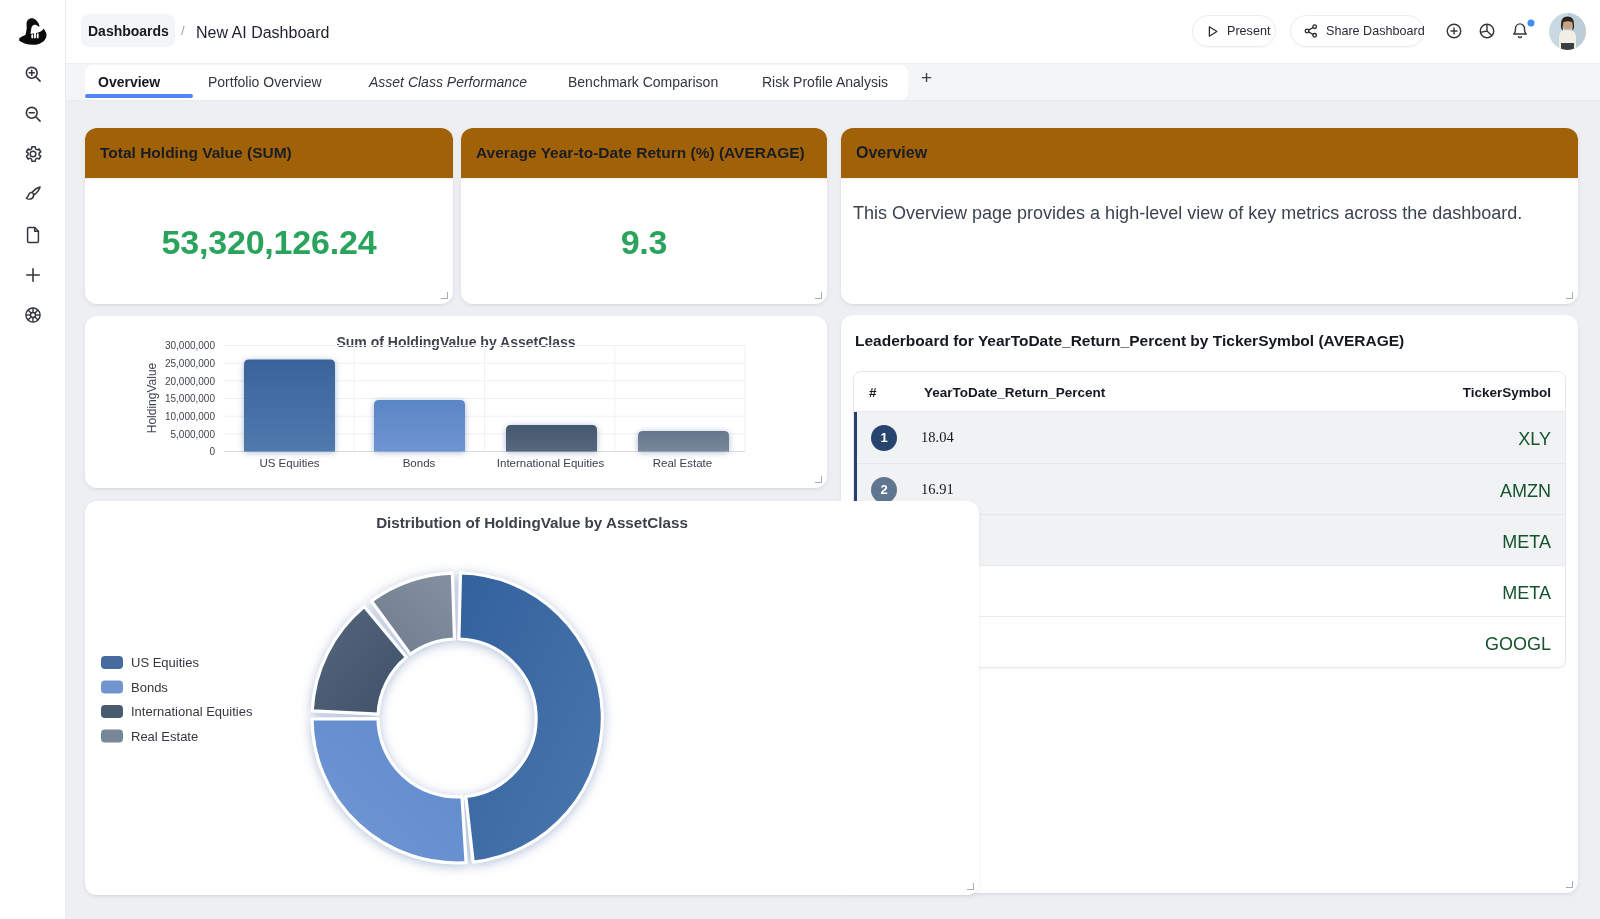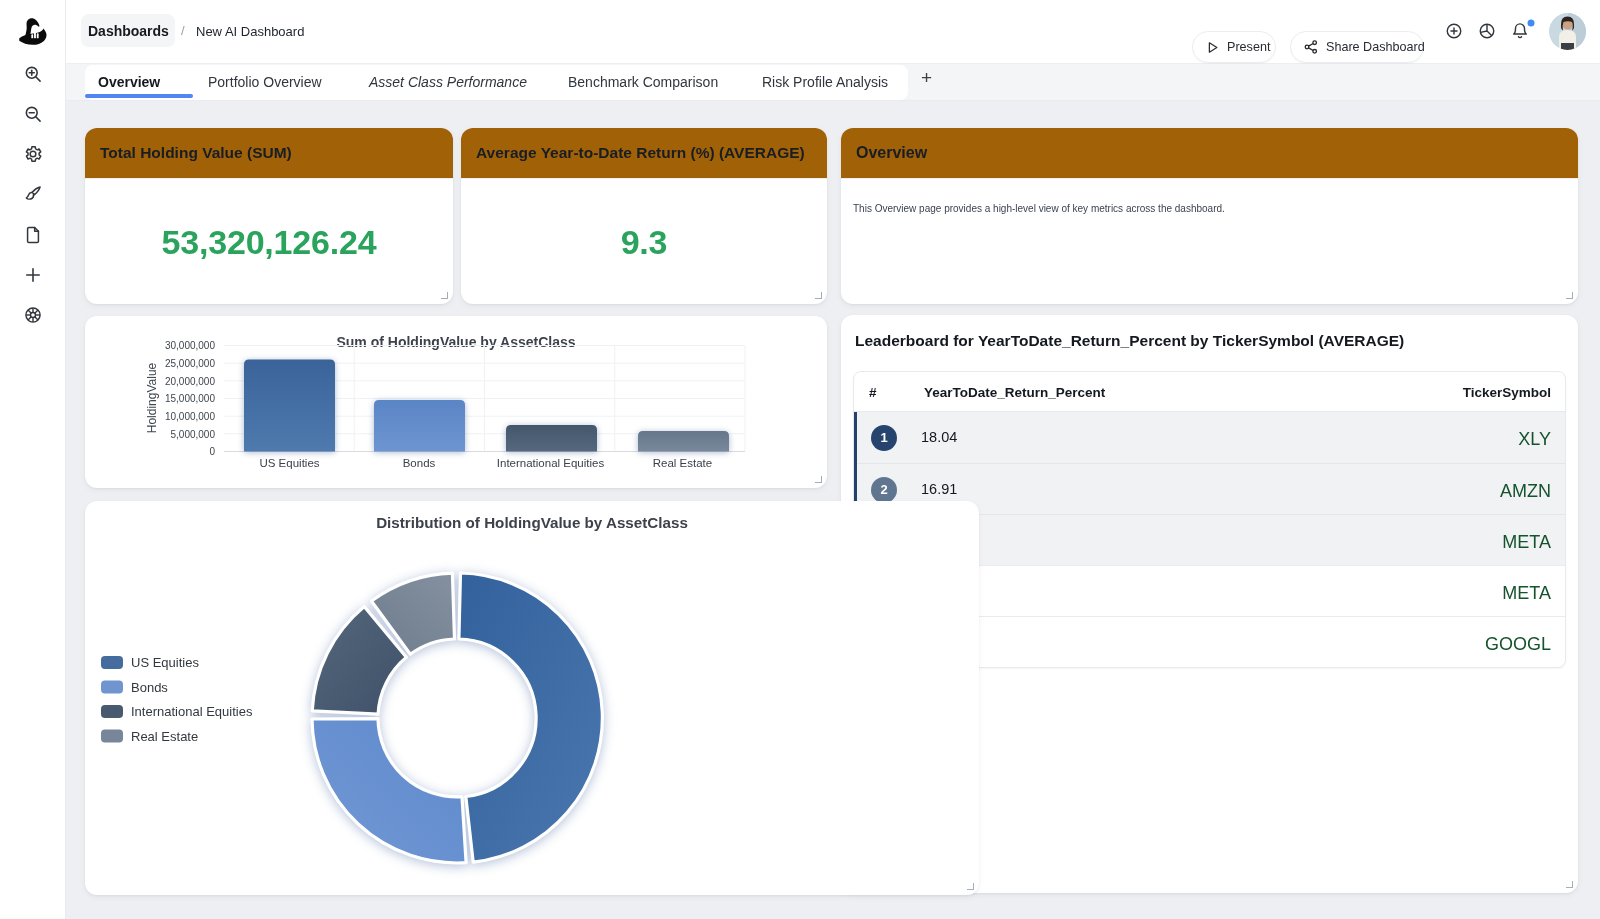--- a/index.html
+++ b/index.html
@@ -9,24 +9,24 @@
 #sidebar { position:absolute; left:0; top:0; width:66px; height:919px; background:#fff;
   border-right:1px solid #e9ebee; z-index:5; }
 .sicon { position:absolute; left:23px; width:20px; height:20px; color:#32373d; }
 
 #header { position:absolute; left:66px; top:0; right:0; height:64px; background:#fff;
   border-bottom:1px solid #eceef0;text-align:right; }
 #crumbpill { position:absolute; left:15px; top:14px; height:33px; background:#f4f5f7;
   border-radius:8px; padding:0 6px 0 7px; display:flex; align-items:center;
   font-size:14px; font-weight:700; color:#16191f; }
 #crumbsep { position:absolute; left:115px; top:23px; font-size:13px; color:#9aa1ab; }
-#crumb2 { position:absolute; left:130px; top:24px; font-size:13px; color:#1d222b; }
+#crumb2 { position:absolute; left:130px; top:24px; font-size:16px; color:#1d222b; }
 .hbtn { position:absolute; top:15px; white-space:nowrap; height:32px; border:1px solid #ededef; border-radius:16px;
   background:#fff; display:flex; align-items:center; gap:7px; font-size:12.6px; color:#272c33;
-  padding:0 12px; box-shadow:0 1px 2px rgba(0,0,0,.03);margin-top:16px; }
+  padding:0 12px; box-shadow:0 1px 2px rgba(0,0,0,.03); }
 .hbtn svg { flex-shrink:0; }
 .hicon { position:absolute; top:22px; width:18px; height:18px; color:#32373d; }
 
 #tabstrip { position:absolute; left:66px; top:64px; right:0; height:37px; background:#f4f5f6;
   border-bottom:1px solid #e9ebee; }
 #tabbar { position:absolute; left:19px; top:1px; width:823px; height:35px; background:#fff;
   border-radius:8px; }
 .tab { position:absolute; top:0; height:35px; font-size:14px; color:#31363e; }
 .tab.active { font-weight:700; color:#15181e; }
 #underline { position:absolute; left:0px; top:29px; width:108px; height:4px;
@@ -41,21 +41,21 @@
 .bignum { position:absolute; left:0; right:0; top:95px; text-align:center;
   font-size:34px; font-weight:700; color:#2aa45c; letter-spacing:-.2px; }
 .grip { position:absolute; right:5px; bottom:5px; width:7px; height:7px;
   border-right:1.5px solid #a7adb6; border-bottom:1.5px solid #a7adb6; }
 .ctitle { position:absolute; width:100%; text-align:center; font-size:15px; font-weight:600;
   color:#3c414b; }
 .lbrow { position:absolute; left:0; right:0; height:51px; }
 .badge { position:absolute; left:17px; top:12.5px; width:26px; height:26px; border-radius:50%;
   color:#fff; font-size:13px; font-weight:700; display:flex; align-items:center;
   justify-content:center; }
-.val { position:absolute; left:67px; top:17px; font-size:14.5px; color:#14181f; }
+.val { position:absolute; left:67px; top:17px; font-size:14.5px; color:#14181f;font-family:Liberation Serif, serif; }
 .tick { position:absolute; right:14px; top:17px; font-size:18px; color:#14532d; font-weight:400; }
 </style>
 </head>
 <body>
 <div id="sidebar">
   <svg style="position:absolute;left:12px;top:11px" width="41" height="41" viewBox="0 0 48 48">
     <path fill="#0b0b0c" d="M22,8.6 C18.8,9.2 17,11.8 17,14.8 C17,17 17.5,19 17,22 C16.5,25.5 15.8,28 15,30.5 L21,32 C21.5,27.5 22,23.5 22.6,20.4 C23.2,17.4 25.2,15.8 27.6,16.2 C29,16.5 30.2,17.3 31,18.1 C32,19 32.6,18 31.5,15.6 C29.8,11.2 26,7.9 22,8.6 Z"></path>
     <path fill="#0b0b0c" d="M8.5,32 C12.5,28.8 17.5,27.2 22.5,26.7 C26.5,26.3 30.5,25.6 33,24.3 C35,23.3 36.3,22 36.8,20.5 C38.5,22.5 40.7,25.5 40.4,28.8 C39.9,34 35,38.6 28,39.4 C20,40.3 13,38 8.5,34.8 Z"></path>
     <g fill="#fff">
       <rect x="22.6" y="27.2" width="2.2" height="4.8" rx="0.8"></rect>
@@ -175,21 +175,21 @@
   <div class="grip"></div>
 </div>
 <div class="card" id="cardB" style="left:461px; top:128px; width:366px; height:176px;">
   <div class="chead">Average Year-to-Date Return (%) (AVERAGE)</div>
   <div class="bignum">9.3</div>
   <div class="grip"></div>
 </div>
 <div class="card" id="cardC" style="left:841px; top:128px; width:737px; height:176px;">
   <div class="chead" style="font-size:16px;">Overview</div>
   <div style="position:absolute; left:12px; top:202px; font-size:13px; color:#3b4350;">&nbsp;</div>
-  <div style="position:absolute; left:12px; top:75px; font-size:10px; color:#3b4350;">This Overview page provides a high-level view of key metrics across the dashboard.</div>
+  <div style="position:absolute; left:12px; top:75px; font-size:18px; color:#3b4350;">This Overview page provides a high-level view of key metrics across the dashboard.</div>
   <div class="grip"></div>
 </div>
 
 <div class="card" id="cardD" style="left:85px; top:316px; width:742px; height:172px;">
   <div class="ctitle" style="top:18px; font-size:14px;">Sum of HoldingValue by AssetClass</div>
   <svg width="742" height="172" style="position:absolute;left:0;top:0;" font-family="&quot;Liberation Sans&quot;, sans-serif">
     <defs>
       <linearGradient id="gb1" x1="0" y1="0" x2="0" y2="1">
           <stop offset="0" stop-color="#3a639a"></stop>
           <stop offset="1" stop-color="#4e7aae"></stop>

